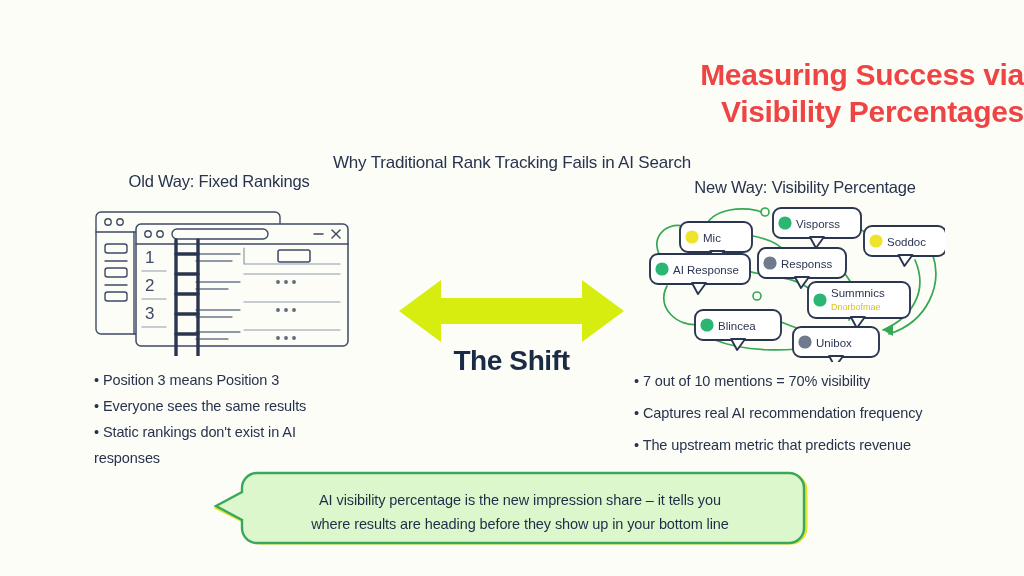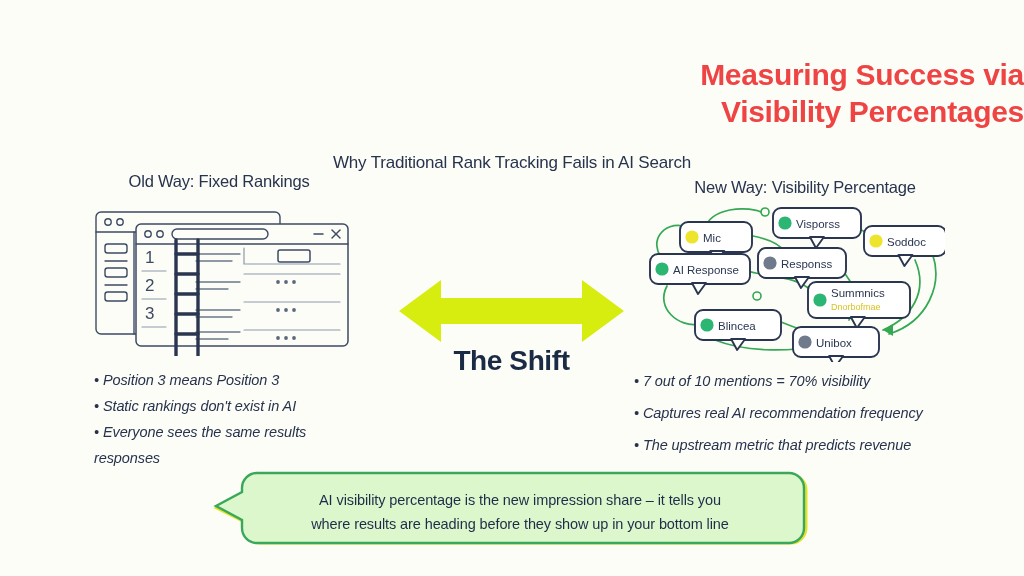--- a/index.html
+++ b/index.html
@@ -106,21 +106,21 @@
     left: 94px;
     width: 262px;
     line-height: 26px;
   }
   .bullets.right {
     top: 365px;
     left: 634px;
     width: 360px;
     line-height: 32px;
   }
-  .bullets .bi { display: block; font-style: italic; }
+  .bullets .bi { display: block; }
 
   
   .callout {
     position: absolute;
     top: 470px;
     left: 213px;
     width: 597px;
     height: 78px;
   }
   .callout svg {
@@ -316,22 +316,22 @@
 
   <div class="shift-arrow">
     <svg viewBox="0 0 225 66" width="225" height="66">
       <path d="M0 33 L42 2 L42 20 L183 20 L183 2 L225 33 L183 64 L183 46 L42 46 L42 64 Z" fill="#d7ed10"></path>
     </svg>
   </div>
   <div class="shift-label">The Shift</div>
 
   <div class="bullets left">
     <span class="bi">• Position 3 means Position 3</span>
+    <span class="bi">• Everyone sees the same results</span>
     <span class="bi">• Static rankings don't exist in AI</span>
-    <span class="bi">• Everyone sees the same results</span>
     <span class="bi">responses</span>
   </div>
   <div class="bullets right">
     <span class="bi">• 7 out of 10 mentions = 70% visibility</span>
     <span class="bi">• Captures real AI recommendation frequency</span>
     <span class="bi">• The upstream metric that predicts revenue</span>
   </div>
 
   <div class="callout">
     <svg viewBox="0 0 597 78" width="597" height="78">

